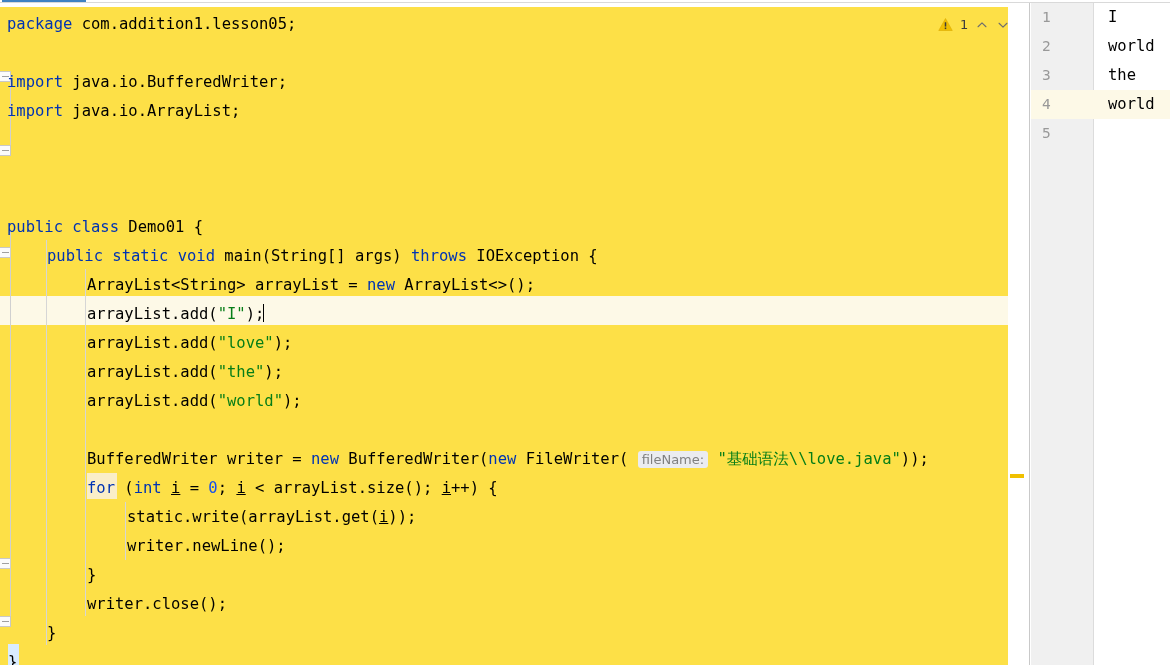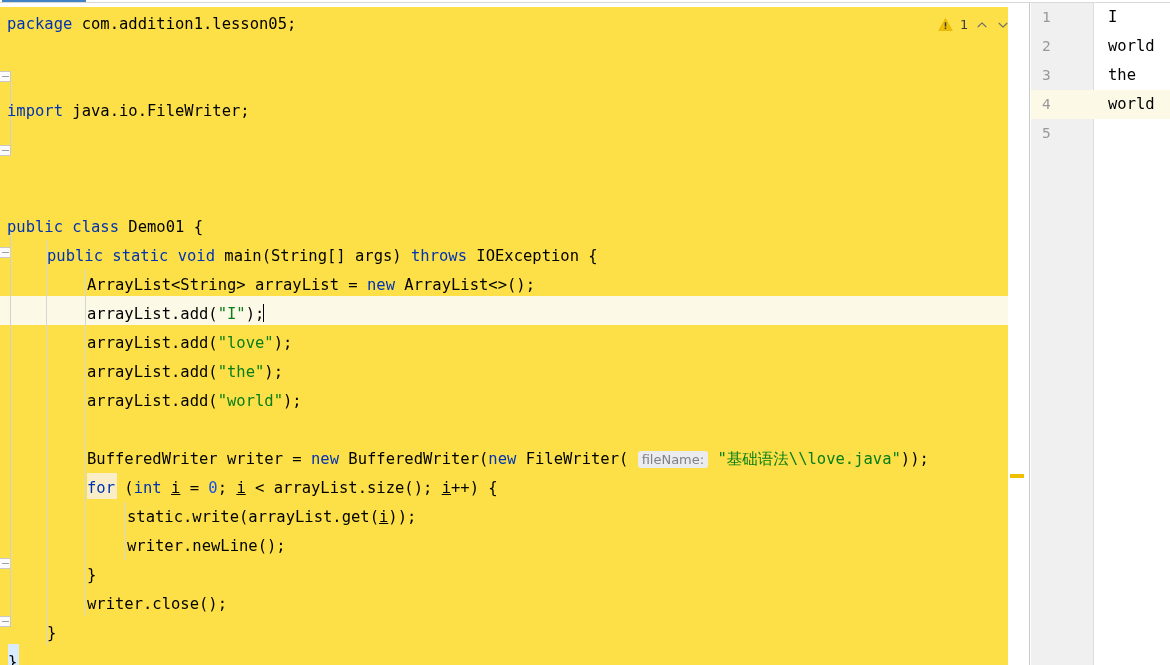--- a/index.html
+++ b/index.html
@@ -241,22 +241,23 @@
     <div class="fold-line" style="top:251px;height:300px"></div>
     <div class="fold-marker" style="top:551px"></div>
 
     <div class="fold-line" style="top:222px;height:388px"></div>
     <div class="fold-marker" style="top:609px"></div>
 
     <div class="code-surface">
 
       <div class="code-line" style="left:7px;top:3px"><span class="kw">package</span><span class="plain"> </span><span class="plain">com.addition1.lesson05;</span></div>
 
-
-      <div class="code-line" style="left:7px;top:90px"><span class="kw">import</span><span> </span><span class="plain">java.io.FileWriter;</span></div>
+      <div class="code-line" style="left:7px;top:61px"><span class="kw">import</span><span> </span><span class="plain">java.io.BufferedWriter;</span></div>
+
+      <div class="code-line" style="left:7px;top:90px"><span class="kw">import</span><span> </span><span class="plain">java.io.ArrayList;</span></div>
 
 
 
       <div class="code-line" style="left:7px;top:206px"><span class="kw">public</span><span> </span><span class="kw">class</span><span> </span><span class="plain">Demo01 {</span></div>
 
       <div class="code-line" style="left:87px;top:264px"><span class="plain">ArrayList&lt;String&gt; arrayList = </span><span class="kw">new</span><span> </span><span class="plain">ArrayList&lt;&gt;();</span></div>
 
       <div class="code-line" style="left:47px;top:235px"><span class="kw">public</span><span> </span><span class="kw">static</span><span> </span><span class="kw">void</span><span> </span><span class="plain">main(String[] args) </span><span class="kw">throws</span><span> </span><span class="plain">IOException {</span></div>
 
       <div class="code-line" style="left:87px;top:293px"><span class="plain">arrayList.add(</span><span class="str">"I"</span><span class="plain">);</span><span class="caret"></span></div>

